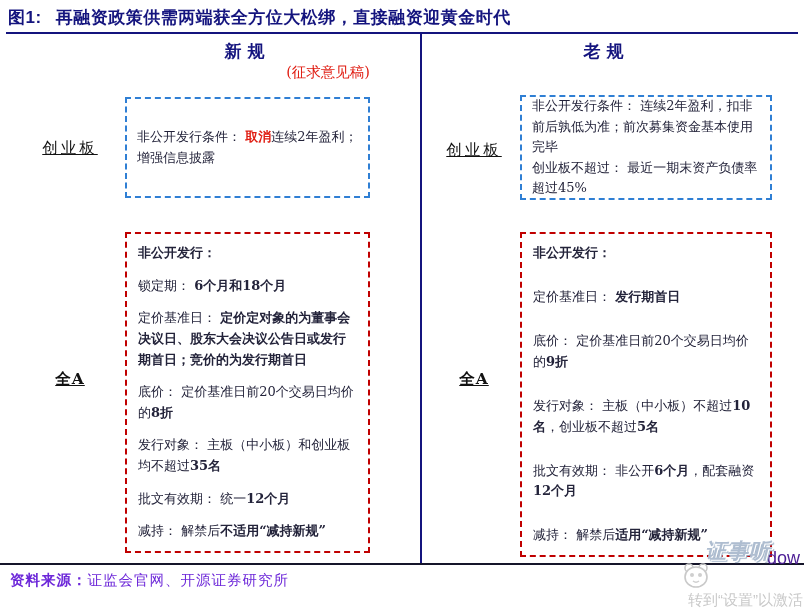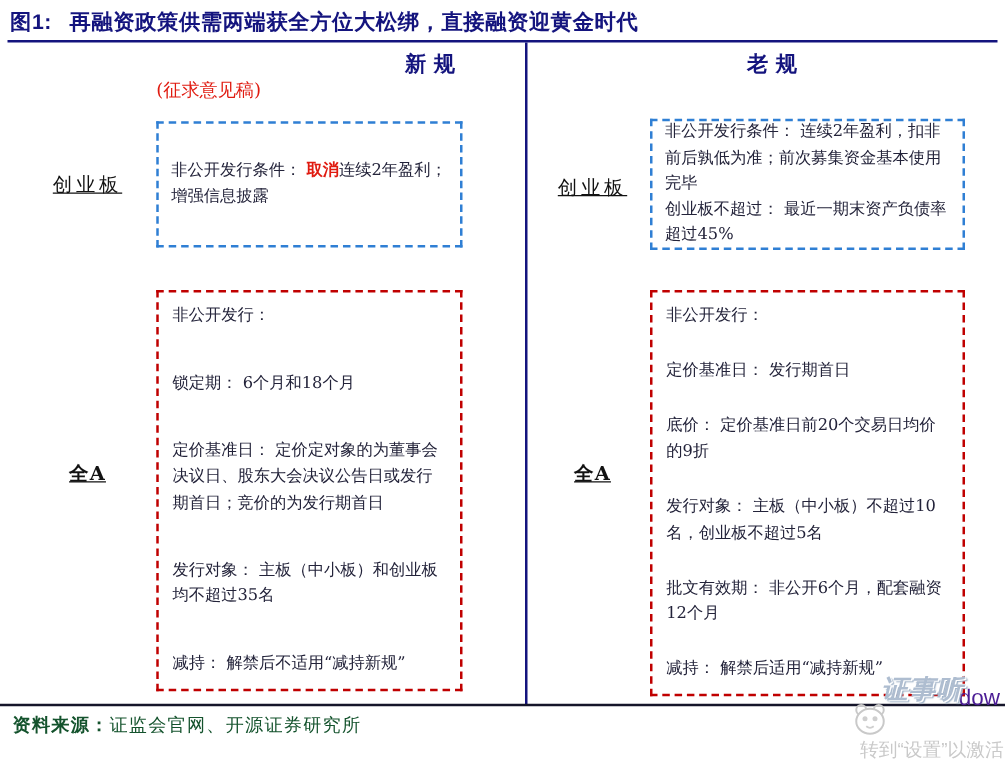--- a/index.html
+++ b/index.html
@@ -18,43 +18,43 @@
   
   #fig-title{left:8px;top:6px;font-family:"Liberation Sans","DejaVu Sans",sans-serif;
     font-weight:bold;font-size:17px;color:var(--navy);white-space:nowrap;letter-spacing:.5px;}
   #fig-title .gap{display:inline-block;width:14px;}
   .rule{background:var(--navy);}
   #title-rule{left:6px;top:32px;width:792px;height:2px;}
   #v-divider{left:420px;top:34px;width:2px;height:530px;background:var(--navy);}
   #bottom-rule{left:0px;top:563px;width:804px;height:2px;background:#15152a;}
   
   .col-hdr{font-size:17px;font-weight:bold;color:var(--navy);text-align:center;letter-spacing:6px;}
-  #hdr-new{left:125px;top:40px;width:245px;text-align:right;}
-  #hdr-old{left:498px;top:40px;width:245px;}
-  #hdr-new-sub{left:125px;top:63px;width:245px;text-align:left;font-size:14.5px;color:var(--red_accent);}
+  #hdr-new{left:125px;top:40px;width:245px;}
+  #hdr-old{left:484px;top:40px;width:245px;}
+  #hdr-new-sub{left:125px;top:63px;width:245px;text-align:right;font-size:14.5px;color:var(--red_accent);}
   
   .row-lbl{font-size:15.5px;color:#121212;text-align:center;letter-spacing:3px;text-decoration:underline;}
   #lbl-chinext-left{left:26px;top:138px;width:88px;}
   #lbl-alla-left{left:26px;top:369px;width:88px;font-weight:600;letter-spacing:1px;}
   #lbl-chinext-right{left:430px;top:140px;width:88px;}
   #lbl-alla-right{left:430px;top:369px;width:88px;font-weight:600;letter-spacing:1px;}
   
   .box{box-sizing:border-box;font-size:13px;line-height:1.58;color:var(--ink);
        display:flex;flex-direction:column;}
   .box-blue{border:2px dashed var(--blue_border);justify-content:center;padding:4px 10px;}
   .box-red{border:2px dashed var(--red_border);justify-content:space-between;padding:9px 11px;}
   #box-new-chinext{left:125px;top:97px;width:245px;height:101px;}
   #box-old-chinext{left:520px;top:95px;width:252px;height:105px;}
   #box-new-alla{left:125px;top:232px;width:245px;height:321px;}
   #box-old-alla{left:520px;top:232px;width:252px;height:325px;}
   .para{margin:0;}
-  .seg-b{font-weight:normal;}
+  .seg-b{font-weight:bold;}
   .seg-rb{font-weight:bold;color:var(--red_accent);}
   
-  #source-line{left:10px;top:571px;font-size:14.5px;color:#14532d;letter-spacing:1px;}
+  #source-line{left:10px;top:571px;font-size:14.5px;color:#6d28d9;letter-spacing:1px;}
   #source-line .src-label{font-weight:bold;}
   
   #wm-panda{left:681px;top:562px;}
   #wm-brand{left:705px;top:537px;font-size:21px;font-weight:bold;font-style:italic;
     color:#aebdd0;text-shadow:1px 1px 0 #ffffff,2px 2px 1px #9db0c6;letter-spacing:1px;
     font-family:"Liberation Sans","DejaVu Sans",sans-serif;}
   #wm-dow{left:767px;top:548px;font-size:18px;color:#4c1d95;
     font-family:"Liberation Sans","DejaVu Sans",sans-serif;}
   #wm-activate{left:688px;top:591px;font-size:15px;color:#c9c9c9;white-space:nowrap;
     font-family:"Liberation Sans","DejaVu Sans",sans-serif;}
@@ -84,21 +84,23 @@
       <div class="para"><span>非公开发行条件： </span><span class="seg-rb">取消</span><span>连续2年盈利；增强信息披露</span></div>
     </div>
   <div id="box-old-chinext" class="abs box box-blue">
       <div class="para"><span>非公开发行条件： 连续2年盈利，扣非前后孰低为准；前次募集资金基本使用完毕</span></div>
       <div class="para"><span>创业板不超过： 最近一期末资产负债率超过45%</span></div>
     </div>
   <div id="box-new-alla" class="abs box box-red">
       <div class="para"><span class="seg-b">非公开发行：</span></div>
       <div class="para"><span>锁定期： </span><span class="seg-b">6个月和18个月</span></div>
       <div class="para"><span>定价基准日： </span><span class="seg-b">定价定对象的为董事会决议日、股东大会决议公告日或发行期首日；竞价的为发行期首日</span></div>
+      <div class="para"><span>底价： 定价基准日前20个交易日均价的</span><span class="seg-b">8折</span></div>
       <div class="para"><span>发行对象： 主板（中小板）和创业板均不超过</span><span class="seg-b">35名</span></div>
+      <div class="para"><span>批文有效期： 统一</span><span class="seg-b">12个月</span></div>
       <div class="para"><span>减持： 解禁后</span><span class="seg-b">不适用“减持新规”</span></div>
     </div>
   <div id="box-old-alla" class="abs box box-red">
       <div class="para"><span class="seg-b">非公开发行：</span></div>
       <div class="para"><span>定价基准日： </span><span class="seg-b">发行期首日</span></div>
       <div class="para"><span>底价： 定价基准日前20个交易日均价的</span><span class="seg-b">9折</span></div>
       <div class="para"><span>发行对象： 主板（中小板）不超过</span><span class="seg-b">10名</span><span>，创业板不超过</span><span class="seg-b">5名</span></div>
       <div class="para"><span>批文有效期： 非公开</span><span class="seg-b">6个月</span><span>，配套融资</span><span class="seg-b">12个月</span></div>
       <div class="para"><span>减持： 解禁后</span><span class="seg-b">适用“减持新规”</span></div>
     </div>

